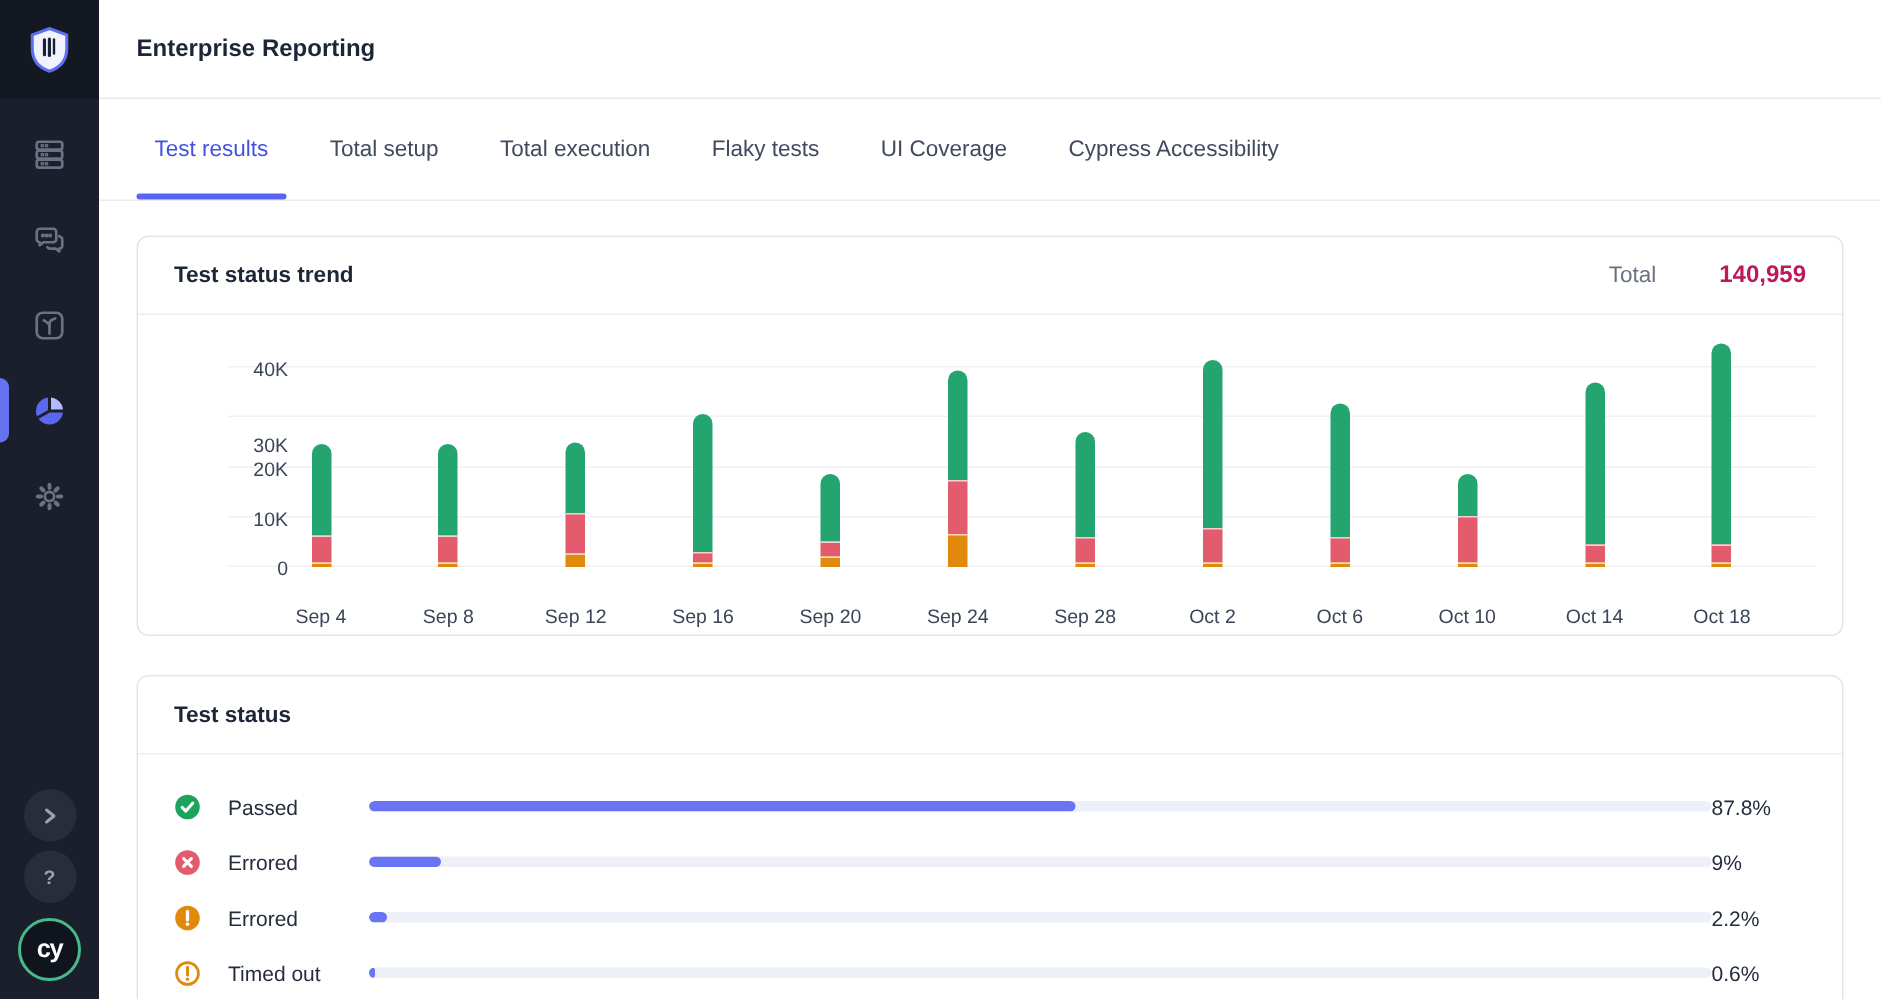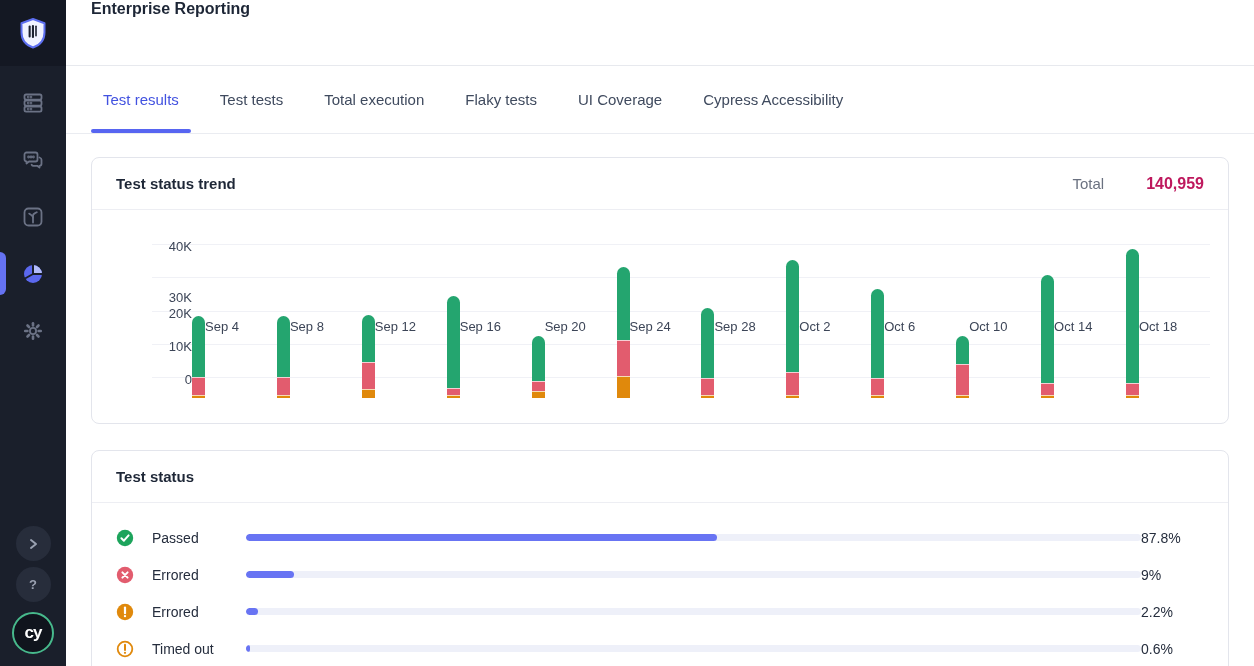--- a/index.html
+++ b/index.html
@@ -51,21 +51,21 @@
     background: #10141d; border: 2px solid #47b98c;
     display: flex; align-items: center; justify-content: center;
     color: #ffffff; font-size: 17px; font-weight: 700; letter-spacing: -1px;
     cursor: pointer; margin-top: 4px;
   }
 
   
   .main { flex: 1; display: flex; flex-direction: column; background: #fff; }
   .topbar {
     height: 66px; flex: 0 0 66px; border-bottom: 1px solid #e7e9ee;
-    display: flex; padding-left: 25px;
+    display: flex; align-items: center; padding-left: 25px;
   }
   .page-title { font-size: 16px; font-weight: 700; color: #1d2636; }
 
   .tabbar {
     height: 68px; flex: 0 0 68px; border-bottom: 1px solid #eaecf1;
     display: flex; align-items: stretch; padding-left: 25px;
   }
   .tab {
     position: relative; display: flex; align-items: center;
     padding: 0 12px; margin-right: 17px;
@@ -103,21 +103,21 @@
     position: absolute; left: 0; right: 0; height: 1px; background: #f0f1f6;
   }
   .y-tick {
     position: absolute; right: calc(100% - 40px); transform: translateY(-50%);
     font-size: 13px; color: #3c4557; white-space: nowrap;
   }
   .cols {
     position: absolute; left: 48px; right: 0; top: 0; height: 192px;
     display: flex; justify-content: space-between; padding: 0 40px;
   }
-  .col { width: 44px; display: flex; flex-direction: row; align-items: center; justify-content: space-between; }
+  .col { width: 44px; display: flex; flex-direction: column; align-items: center; justify-content: space-between; }
   .bar-wrap {
     height: 152px; width: 13px;
     display: flex; flex-direction: column; justify-content: flex-end;
   }
   .seg { width: 13px; }
   .seg.top-cap { border-radius: 7px 7px 0 0; }
   .seg.sep { border-top: 1px solid rgba(255,255,255,0.7); }
   .x-label { margin-top: 8px; font-size: 13px; color: #3c4557; white-space: nowrap; }
 
   
@@ -251,21 +251,21 @@
   <header class="topbar">
     <h1 class="page-title">Enterprise Reporting</h1>
   </header>
 
   <div class="tabbar">
     <div class="tab active">
       <span>Test results</span>
       <span class="tab-underline"></span>
     </div>
     <div class="tab">
-      <span>Test tests</span>
+      <span>Total setup</span>
     </div>
     <div class="tab">
       <span>Total execution</span>
     </div>
     <div class="tab">
       <span>Flaky tests</span>
     </div>
     <div class="tab">
       <span>UI Coverage</span>
     </div>

